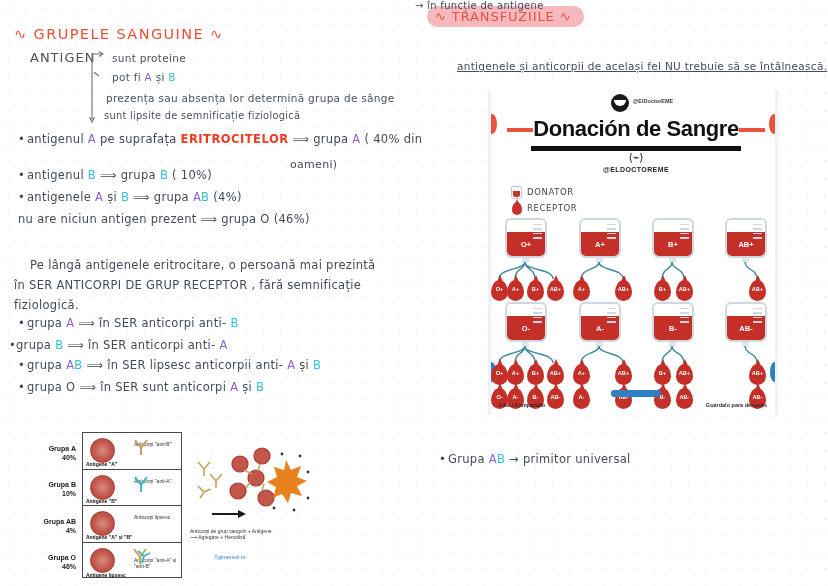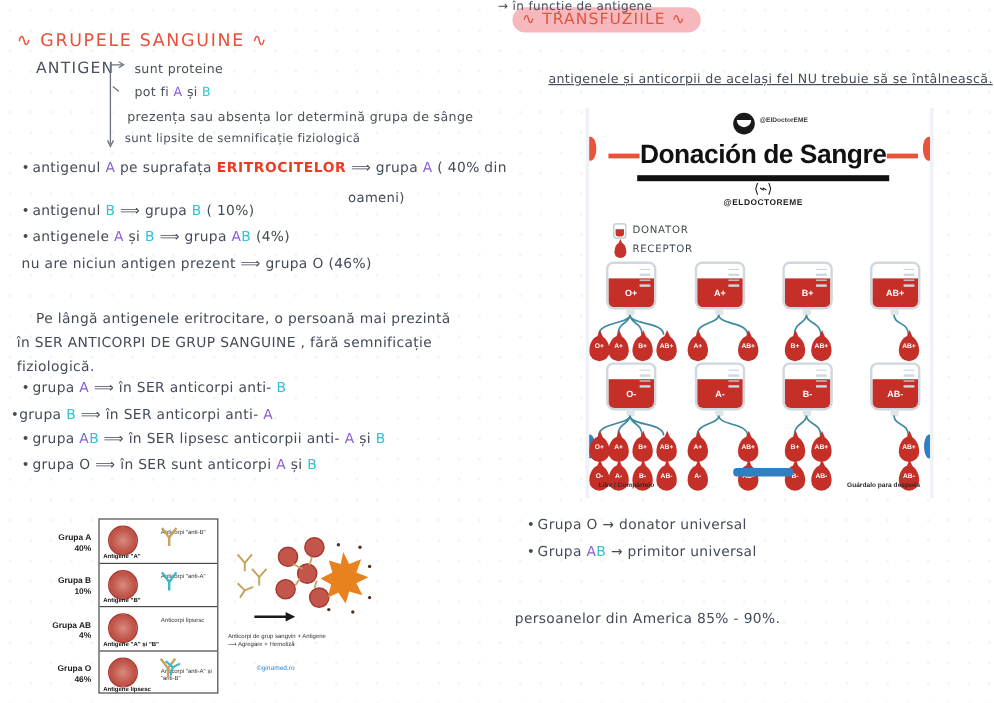--- a/index.html
+++ b/index.html
@@ -287,21 +287,21 @@
 
     <div class="bul b2 hw">
       <span class="bullet-dot">•</span>antigenul <span class="cyan">B</span> ⟹ grupa <span class="cyan">B</span> ( 10%)
     </div>
     <div class="bul b3 hw">
       <span class="bullet-dot">•</span>antigenele <span class="purple">A</span> și <span class="cyan">B</span> ⟹ grupa <span class="purple">A</span><span class="cyan">B</span> (4%)
     </div>
     <div class="bul b4 hw">nu are niciun antigen prezent ⟹ grupa  O (46%)</div>
 
     <div class="para p1 hw">Pe lângă antigenele eritrocitare, o persoană mai prezintă</div>
-    <div class="para p2 hw">în SER  ANTICORPI DE GRUP SANGUINE , fără semnificație</div>
+    <div class="para p2 hw">în SER  ANTICORPI DE GRUP RECEPTOR , fără semnificație</div>
     <div class="para p3 hw">fiziologică.</div>
 
     <div class="bul b5 hw">
       <span class="bullet-dot">•</span>grupa <span class="purple">A</span> ⟹ în SER anticorpi anti- <span class="cyan">B</span>
     </div>
     <div class="bul b6 hw">
       <span class="bullet-dot">•</span>grupa <span class="cyan">B</span> ⟹ în SER anticorpi anti- <span class="purple">A</span>
     </div>
     <div class="bul b7 hw">
       <span class="bullet-dot">•</span>grupa <span class="purple">A</span><span class="cyan">B</span> ⟹ în SER lipsesc anticorpii anti- <span class="purple">A</span> și <span class="cyan">B</span>
@@ -644,23 +644,19 @@
         <div class="drop" style="left:24px; top:86px;">
             <span>AB-</span>
           </div>
       </div>
 
       <div class="foot-btn"></div>
       <div class="foot-l">Like / Compártelo</div>
       <div class="foot-r">Guárdalo para después</div>
     </div>
 
-    <div class="rb rb1 hw">
-      <span class="bullet-dot">•</span><span>Grupa O → donator universal</span>
-    </div>
     <div class="rb rb2 hw">
       <span class="bullet-dot">•</span>Grupa <span class="purple">A</span><span class="cyan">B</span> → primitor universal
     </div>
 
-    <div class="rb rp2 hw">persoanelor din America 85% - 90%.</div>
   </div>
 
 </div>
 
 </body></html>

